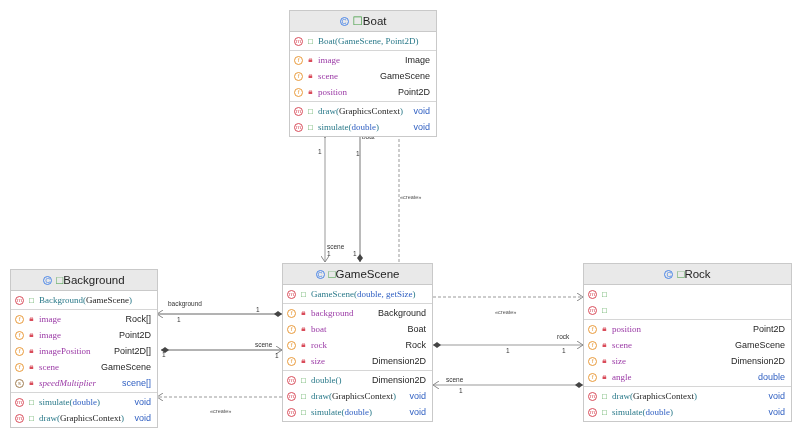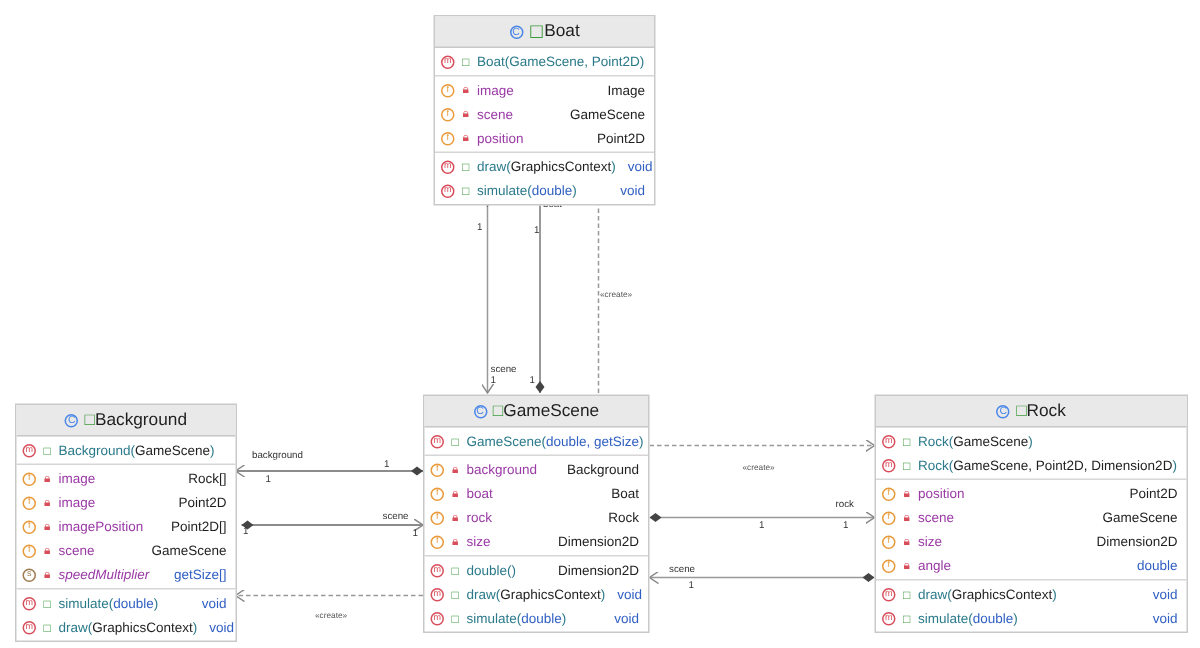--- a/index.html
+++ b/index.html
@@ -15,21 +15,21 @@
   .sec:last-child { border-bottom: none; }
   .row { height: 16px; display: flex; align-items: center; padding: 0 6px 0 4px; white-space: nowrap; }
   .row .k { width: 9px; height: 9px; border-radius: 50%; border: 1px solid; box-sizing: border-box; font-size: 6px;
             display: inline-flex; align-items: center; justify-content: center; margin-right: 4px; flex: none; }
   .k.m { border-color: #d94c5a; color: #d94c5a; }
   .k.f { border-color: #e99a3a; color: #e99a3a; }
   .k.s { border-color: #a07c50; color: #a07c50; }
   .row .v { font-size: 8px; margin-right: 4px; flex: none; width: 7px; text-align: center; }
   .v.pub { color: #3f9b3f; }
   .v.priv { color: #d94c5a; }
-  .row .n { flex: 1; }
+  .row .n { flex: 1; font-family: Liberation Serif, serif; }
   .n.method { color: #2b7a8a; }
   .n.field { color: #9b3aa6; }
   .n.italic { font-style: italic; }
   .n .argk { color: #2f5fc2; }
   .row .t { color: #1f1f1f; margin-left: 8px; }
   .t.kw { color: #2f5fc2; }
   .lbl { position: absolute; font-size: 6.5px; color: #333; white-space: nowrap; }
   .lbl.tiny { font-size: 5.5px; color: #555; }
 </style>
 </head>
@@ -169,21 +169,21 @@
     <div class="row">
         <span class="k f">f</span>
         <span class="v priv">🔒︎</span>
         <span class="n field">scene</span>
         <span class="t">GameScene</span>
       </div>
     <div class="row">
         <span class="k s">s</span>
         <span class="v priv">🔒︎</span>
         <span class="n field italic">speedMultiplier</span>
-        <span class="t kw">getSize[]</span>
+        <span class="t kw">scene[]</span>
       </div>
   </div>
   <div class="sec">
     <div class="row">
         <span class="k m">m</span>
         <span class="v pub">□</span>
         <span class="n method"><span>simulate</span>(<span class="argk">double</span>)</span>
         <span class="t kw">void</span>
       </div>
     <div class="row">
@@ -259,26 +259,24 @@
 <div class="cls" style="left:583px;top:263px;width:209px;">
   <div class="hdr">
     <span class="ci">C</span>
     <span class="v pub">□</span>
     <span>Rock</span>
   </div>
   <div class="sec">
     <div class="row">
         <span class="k m">m</span>
         <span class="v pub">□</span>
-        <span class="n method"><span>Rock</span>(<span style="color:#1f1f1f">GameScene</span>)</span>
-      </div>
-    <div class="row">
-        <span class="k m">m</span>
-        <span class="v pub">□</span>
-        <span class="n method"><span>Rock</span>(<span style="color:#1f1f1f">GameScene, Point2D, Dimension2D</span>)</span>
+      </div>
+    <div class="row">
+        <span class="k m">m</span>
+        <span class="v pub">□</span>
       </div>
   </div>
   <div class="sec">
     <div class="row">
         <span class="k f">f</span>
         <span class="v priv">🔒︎</span>
         <span class="n field">position</span>
         <span class="t">Point2D</span>
       </div>
     <div class="row">

